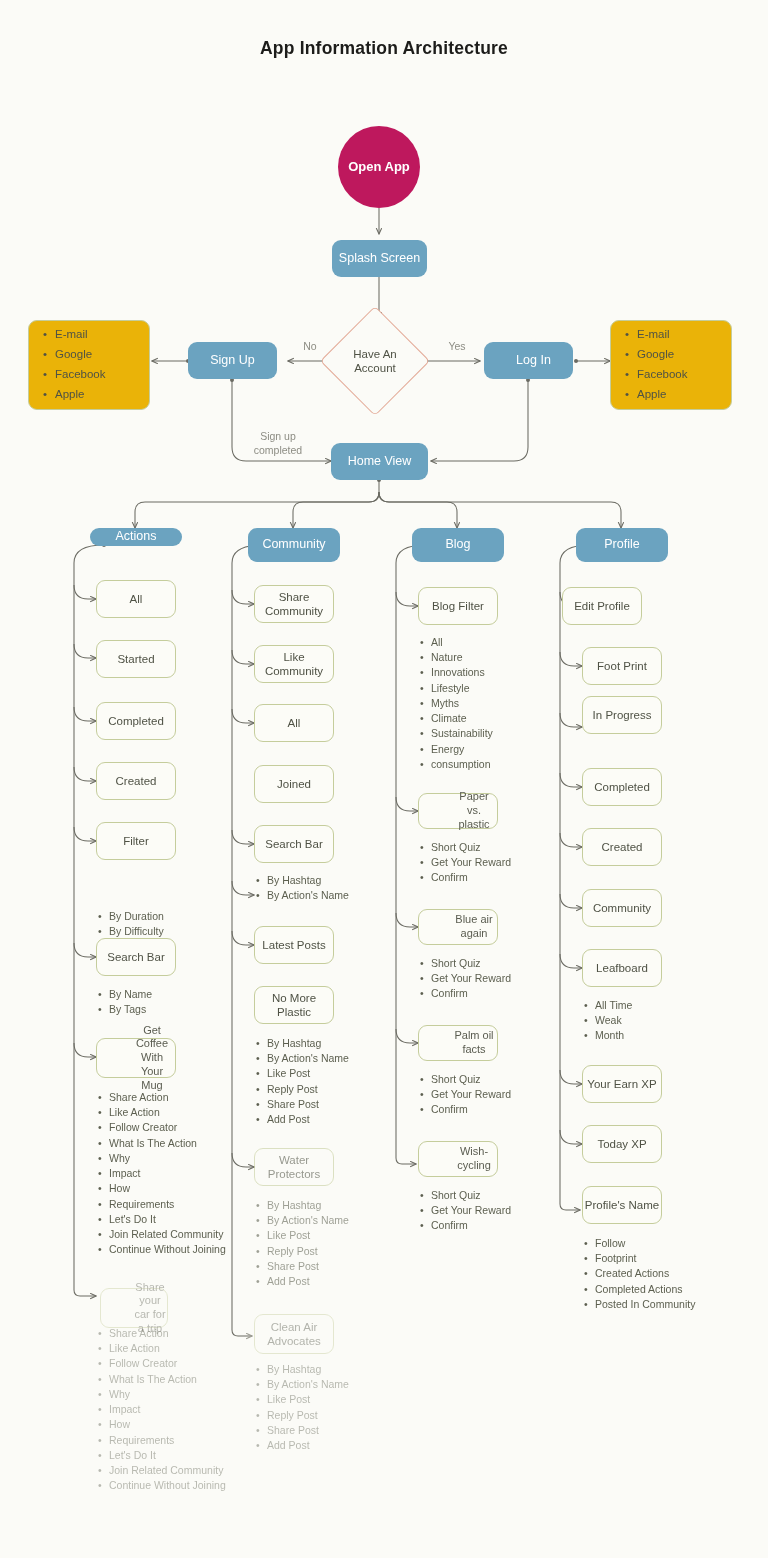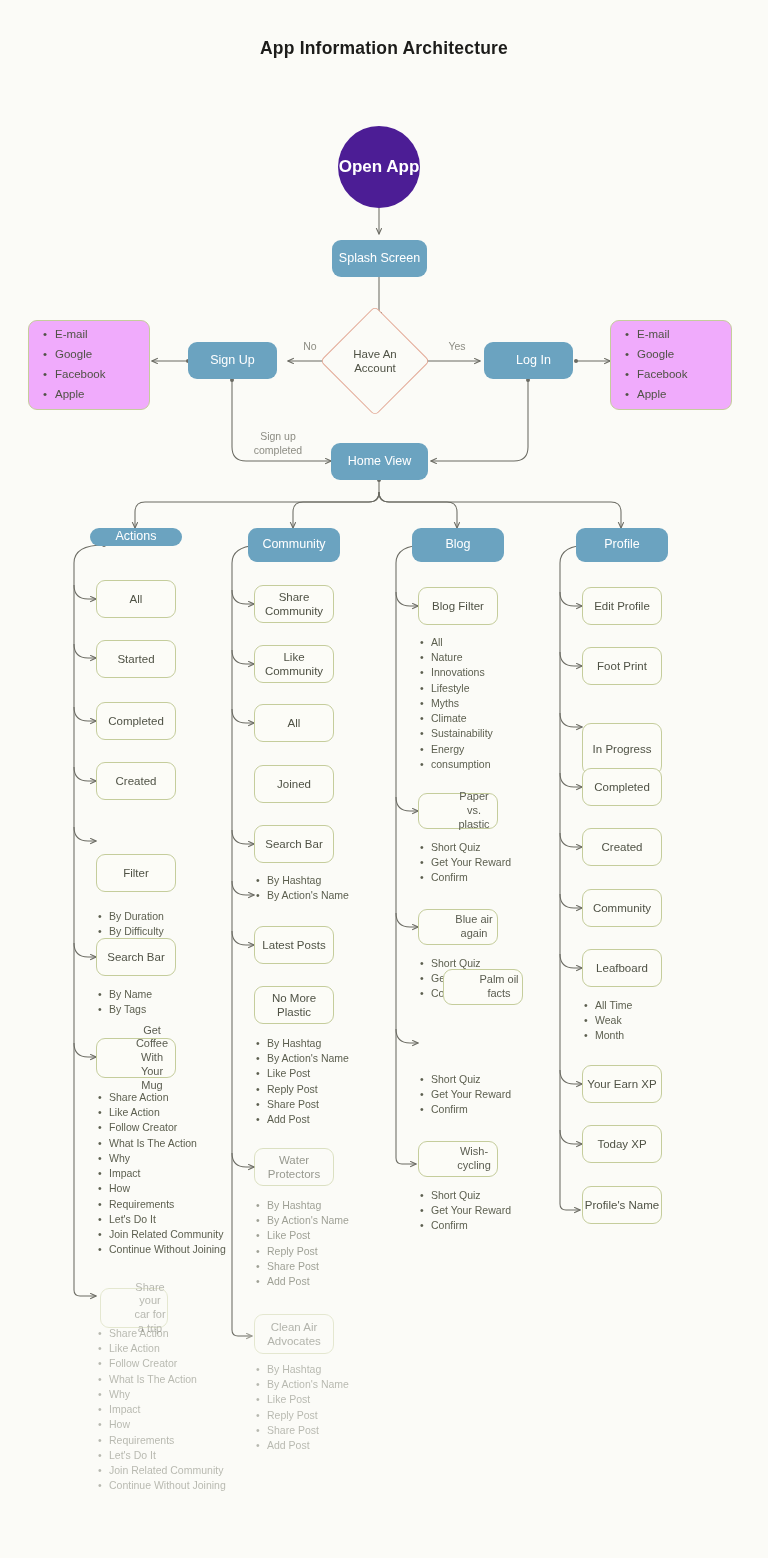--- a/index.html
+++ b/index.html
@@ -14,41 +14,41 @@
   #canvas{position:absolute;inset:0;width:768px;height:1558px;}
   svg.wires{position:absolute;left:0;top:0;width:768px;height:1558px;pointer-events:none;}
 
   .node{position:absolute;box-sizing:border-box;display:flex;align-items:center;
         justify-content:center;text-align:center;line-height:1.25;}
 
   
   .blue{background:#6ba3c0;color:#ffffff;border-radius:9px;font-size:12.5px;}
 
   
-  .circle{background:#4c1d95;color:#fff;border-radius:50%;font-size:17px;font-weight:bold;}
+  .circle{background:#be185d;color:#fff;border-radius:50%;font-size:13px;font-weight:bold;}
 
   
   .card{background:#fcfcf7;border:1.3px solid #c5cd9c;border-radius:9px;font-size:11.5px;color:#4f5245;}
   .card.tiny{font-size:11px;color:#5a5c50;padding-left:32px;}
 
   
   .diamond{position:absolute;}
   .diamond .shape{position:absolute;inset:0;border:1.3px solid #e3a895;background:#fbfbf7;
       transform:rotate(45deg);border-radius:5px;}
   .diamond .lbl{position:absolute;inset:0;display:flex;align-items:center;justify-content:center;
       text-align:center;font-size:11.5px;color:#4f5245;line-height:1.25;}
 
   
   .bullets{position:absolute;font-size:10.5px;color:#5c5f4f;line-height:1.45;}
   .bullets ul{margin:0;padding:0 0 0 13px;list-style:none;}
   .bullets li{position:relative;}
   .bullets li:before{content:"•";position:absolute;left:-11px;top:0;}
 
   
-  .listcard{position:absolute;box-sizing:border-box;background:#f0abfc;
+  .listcard{position:absolute;box-sizing:border-box;background:#eab308;
       border:1.3px solid #c5cd9c;border-radius:9px;font-size:11.5px;color:#4f5245;
       display:flex;align-items:center;}
   .listcard ul{margin:0;padding:0 0 0 26px;list-style:none;line-height:1.72;}
   .listcard li{position:relative;}
   .listcard li:before{content:"•";position:absolute;left:-12px;top:0;}
 
   .faded{opacity:0.42;}
   .faded2{opacity:0.58;}
 
   .edgelabel{position:absolute;font-size:10.5px;color:#8d8d84;text-align:center;line-height:1.3;}
@@ -207,21 +207,21 @@
     </div>
   <div class="node card" style="left:96px;top:640px;width:80px;height:38px;">
     <span>Started</span>
     </div>
   <div class="node card" style="left:96px;top:702px;width:80px;height:38px;">
     <span>Completed</span>
     </div>
   <div class="node card" style="left:96px;top:762px;width:80px;height:38px;">
     <span>Created</span>
     </div>
-  <div class="node card" style="left:96px;top:822px;width:80px;height:38px;margin-top:32px;">
+  <div class="node card" style="left:96px;top:822px;width:80px;height:38px;">
     <span>Filter</span>
     </div>
 
   <div class="bullets" style="left:96px;top:909px;width:130px;">
     <ul>
       <li>By Duration</li>
       <li>By Difficulty</li>
       <li>By Location</li>
     </ul>
   </div>
@@ -390,21 +390,21 @@
     <span>Blue air again</span>
     </div>
   <div class="bullets" style="left:418px;top:956px;width:140px;">
     <ul>
       <li>Short Quiz</li>
       <li>Get Your Reward</li>
       <li>Confirm</li>
     </ul>
   </div>
 
-  <div class="node card tiny" style="left:418px;top:969px;width:80px;height:36px;margin-left:25px;">
+  <div class="node card tiny" style="left:418px;top:1025px;width:80px;height:36px;">
     <span>Palm oil facts</span>
     </div>
   <div class="bullets" style="left:418px;top:1072px;width:140px;">
     <ul>
       <li>Short Quiz</li>
       <li>Get Your Reward</li>
       <li>Confirm</li>
     </ul>
   </div>
 
@@ -416,27 +416,27 @@
       <li>Short Quiz</li>
       <li>Get Your Reward</li>
       <li>Confirm</li>
     </ul>
   </div>
 
   <div class="node blue" style="left:576px;top:528px;width:92px;height:34px;">
     <span>Profile</span>
   </div>
 
-  <div class="node card" style="left:582px;top:587px;width:80px;height:38px;">
+  <div class="node card" style="left:562px;top:587px;width:80px;height:38px;">
     <span>Edit Profile</span>
     </div>
   <div class="node card" style="left:582px;top:647px;width:80px;height:38px;">
     <span>Foot Print</span>
     </div>
-  <div class="node card" style="left:582px;top:723px;width:80px;height:52px;align-items:center;">
+  <div class="node card" style="left:582px;top:696px;width:80px;height:38px;align-items:center;">
     <span>In Progress</span>
     </div>
   <div class="node card" style="left:582px;top:768px;width:80px;height:38px;">
     <span>Completed</span>
     </div>
   <div class="node card" style="left:582px;top:828px;width:80px;height:38px;">
     <span>Created</span>
     </div>
   <div class="node card" style="left:582px;top:889px;width:80px;height:38px;">
     <span>Community</span>
@@ -456,14 +456,23 @@
   <div class="node card" style="left:582px;top:1065px;width:80px;height:38px;">
     <span>Your Earn XP</span>
     </div>
   <div class="node card" style="left:582px;top:1125px;width:80px;height:38px;">
     <span>Today XP</span>
     </div>
   <div class="node card" style="left:582px;top:1186px;width:80px;height:38px;">
     <span>Profile's Name</span>
     </div>
 
+  <div class="bullets" style="left:582px;top:1236px;width:160px;">
+    <ul>
+      <li>Follow</li>
+      <li>Footprint</li>
+      <li>Created Actions</li>
+      <li>Completed Actions</li>
+      <li>Posted In Community</li>
+    </ul>
+  </div>
 
 </div>
 
 </body></html>

